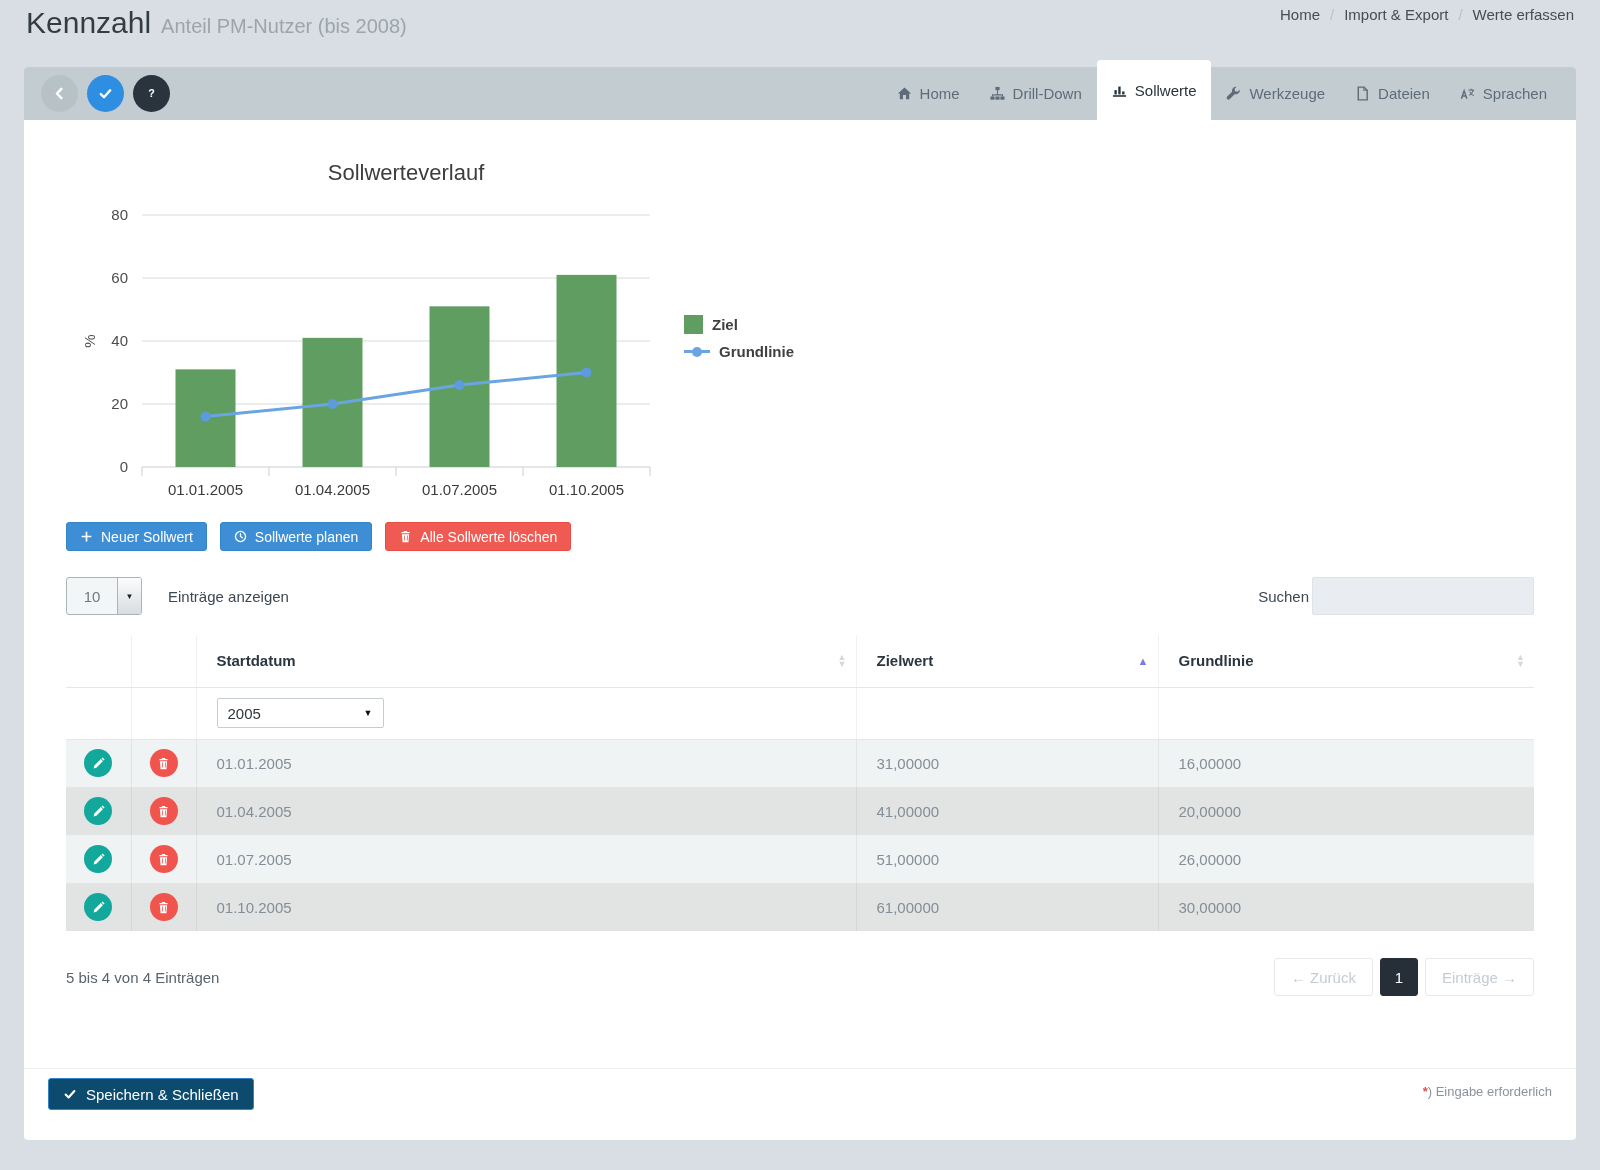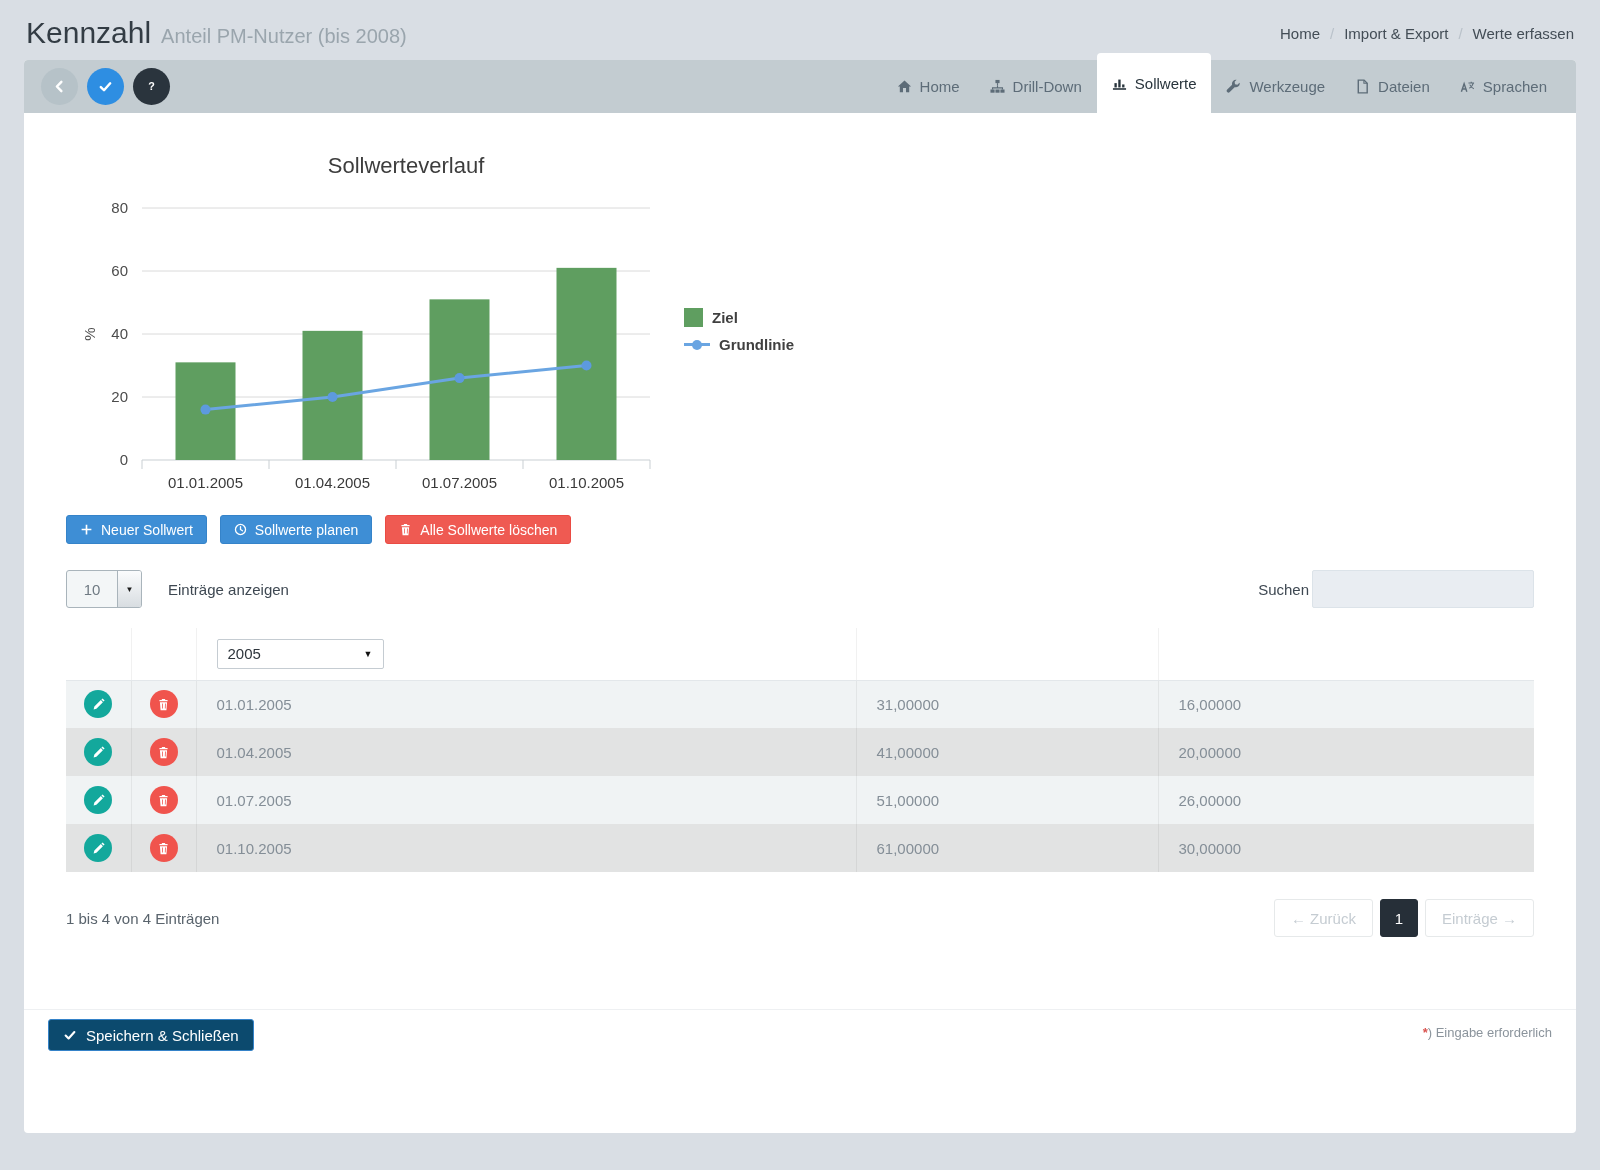--- a/index.html
+++ b/index.html
@@ -1,20 +1,20 @@
 <!DOCTYPE html>
 <html><head>
 <meta charset="utf-8">
 <style>
   *{box-sizing:border-box;margin:0;padding:0}
   html,body{width:1600px;height:1170px}
   body{background:#d9dee4;font-family:"Liberation Sans",sans-serif;overflow:hidden;position:relative}
 
   
-  .topbar{height:60px;display:flex;align-items:center;justify-content:space-between;padding:6px 26px 0 26px}
+  .topbar{height:67px;display:flex;align-items:flex-start;justify-content:space-between;padding:6px 26px 0 26px}
   .title-wrap{display:flex;align-items:baseline;gap:10px}
   .app-title{font-size:30px;font-weight:500;color:#333c44}
   .app-subtitle{font-size:20px;color:#9aa5ad;font-weight:400}
   .breadcrumb{display:flex;align-items:center;gap:10px;font-size:15px;color:#434d56}
   .crumb{color:#434d56}
   .crumb-sep{color:#b9c1c9}
 
   
   .card{margin:0 24px;width:1552px;height:1073px;background:#fff;border-radius:4px;position:relative}
 
@@ -290,20 +290,42 @@
 
     <table>
       <colgroup>
         <col style="width:65px">
           <col style="width:65px">
           <col style="width:660px">
           <col style="width:302px">
           <col>
       </colgroup>
       <thead>
+        <tr>
+          <th class="blank"></th>
+          <th class="blank"></th>
+          <th>
+            <span>Startdatum</span>
+            <span class="sort">
+                <span>▲</span>
+                <span>▼</span>
+              </span>
+          </th>
+          <th>
+            <span>Zielwert</span>
+            <span class="sort-asc">▲</span>
+          </th>
+          <th>
+            <span>Grundlinie</span>
+            <span class="sort">
+                <span>▲</span>
+                <span>▼</span>
+              </span>
+          </th>
+        </tr>
         <tr class="filter-row">
           <td></td>
           <td></td>
           <td>
             <div class="year-select">
               <span>2005</span>
               <span class="arrow">▼</span>
             </div>
           </td>
           <td></td>
@@ -368,21 +390,21 @@
                 </svg>
               </button></td>
             <td>01.10.2005</td>
             <td>61,00000</td>
             <td>30,00000</td>
           </tr>
         </tbody>
     </table>
 
     <div class="table-footer">
-      <span class="table-info">1 bis 4 von 4 Einträgen</span>
+      <span class="table-info">5 bis 4 von 4 Einträgen</span>
       <div class="pager">
         <button class="page-btn">← Zurück</button>
         <button class="page-current">1</button>
         <button class="page-btn">Einträge →</button>
       </div>
     </div>
   </div>
 
   <div class="bottombar">
     <button class="save-btn">

